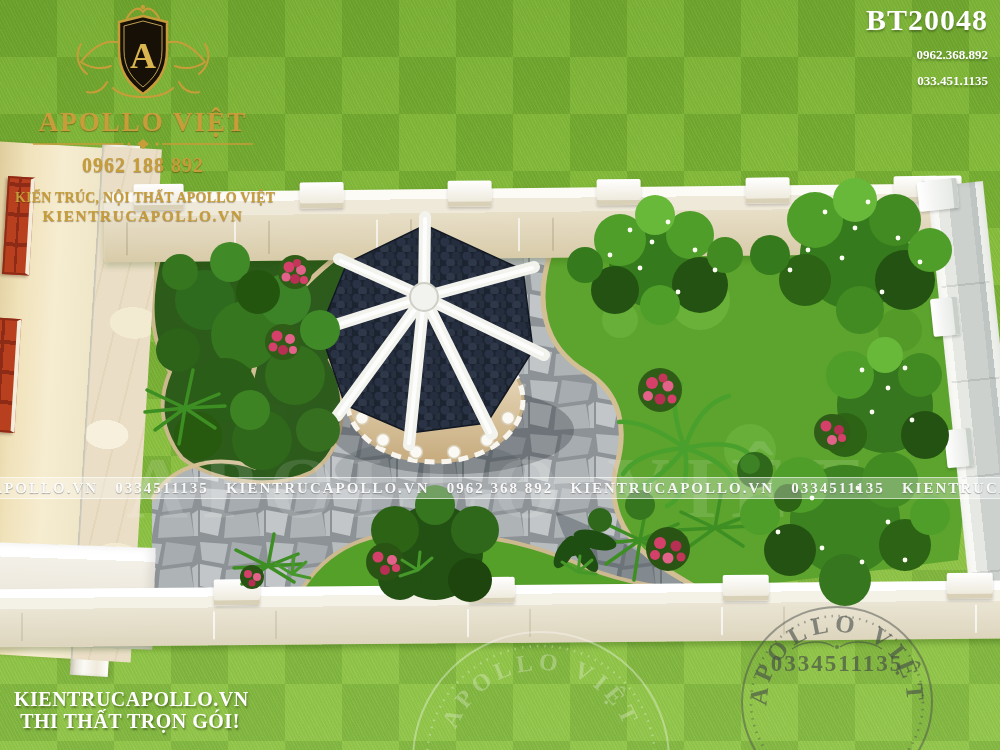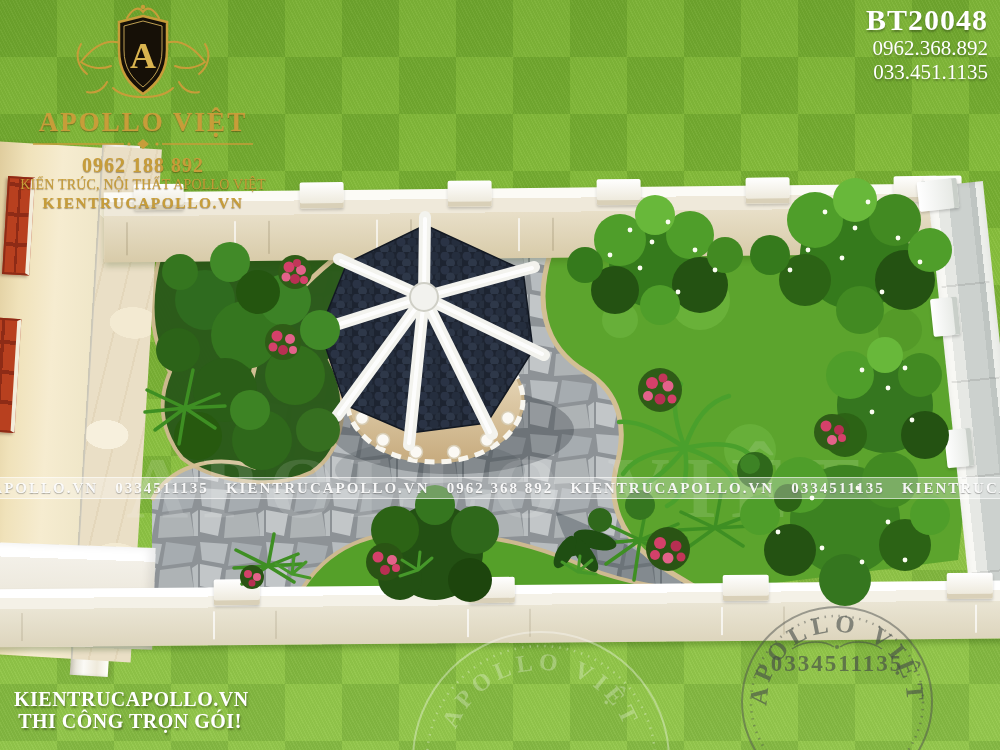--- a/index.html
+++ b/index.html
@@ -68,28 +68,28 @@
   .capv{position:absolute;left:-9px;width:27px;height:38px;border-radius:2px;
     background:linear-gradient(90deg,#ffffff,#e3e6e1);
     box-shadow:0 2px 3px rgba(0,0,0,.18), inset -5px 0 0 #c9cfc9;}
 
   
   .logoTL{position:absolute;left:15px;top:4px;width:256px;text-align:center;color:var(--gold);z-index:30;}
   .logoTL .brand{font-size:27px;font-weight:700;letter-spacing:2px;line-height:1.05;margin-top:-4px;
     text-shadow:0 1px 1px rgba(70,45,0,.45), 0 0 1px rgba(255,220,130,.4);}
   .logoTL .phone{font-size:20px;font-weight:700;letter-spacing:1px;line-height:1.15;
     text-shadow:0 1px 1px rgba(70,45,0,.45);}
-  .logoTL .tagline{font-size:14px;font-weight:400;letter-spacing:.2px;line-height:1.18;white-space:nowrap;
-    text-shadow:0 1px 1px rgba(70,45,0,.45);}
+  .logoTL .tagline{font-size:14px;font-weight:700;letter-spacing:.2px;line-height:1.18;white-space:nowrap;
+    text-shadow:0 1px 1px rgba(70,45,0,.45);margin-top:13px;}
   .logoTL .website{font-size:15.5px;font-weight:700;letter-spacing:1.5px;line-height:1.2;
     text-shadow:0 1px 1px rgba(70,45,0,.45);}
   .codeTR{position:absolute;right:12px;top:4px;text-align:right;color:var(--text-white);z-index:30;
     text-shadow:0 2px 2px rgba(40,60,20,.45);}
   .codeTR .code{font-size:30px;font-weight:700;letter-spacing:1px;line-height:1.05;}
-  .codeTR .ph{font-size:21px;font-weight:400;line-height:1.15;}
+  .codeTR .ph{font-size:13px;font-weight:700;line-height:1.15;margin-top:12px;}
   .strip{position:absolute;left:-120px;top:477px;width:1240px;height:22px;z-index:28;
     background:rgba(255,255,255,.30);border-top:1px solid rgba(255,255,255,.55);
     border-bottom:1px solid rgba(255,255,255,.55);display:flex;align-items:center;justify-content:center;}
   .strip span{font-weight:700;font-size:15px;color:rgba(255,255,255,.93);letter-spacing:2px;
     white-space:pre;text-shadow:0 1px 1px rgba(90,90,90,.5);}
   .siteBL{position:absolute;left:14px;top:688px;width:232px;text-align:center;z-index:30;
     color:var(--text-white);font-weight:700;font-size:20px;line-height:1.1;letter-spacing:.5px;
     text-shadow:1px 2px 2px rgba(50,70,20,.55);}
   .ghost-brand{position:absolute;left:0;width:1000px;top:438px;text-align:center;z-index:5;
     font-size:86px;font-weight:700;letter-spacing:14px;color:rgba(255,255,255,.12);
@@ -454,21 +454,21 @@
   </div>
 
   <div class="codeTR">
     <div class="code">BT20048</div>
     <div class="ph">0962.368.892</div>
     <div class="ph">033.451.1135</div>
   </div>
 
   <div class="siteBL">
     <div>KIENTRUCAPOLLO.VN</div>
-    <div>THI CÔNG TRỌN GÓI!</div>
+    <div>THI THẤT TRỌN GÓI!</div>
   </div>
 
   <svg class="stampBR" width="220" height="155">
     <defs>
         <path id="stArc" d="M37,107 A70,70 0 0 1 177,107"></path>
       </defs>
     <circle cx="107" cy="107" r="95" fill="none" stroke="rgba(75,80,76,.5)" stroke-width="2"></circle>
     <circle cx="107" cy="107" r="86" fill="none" stroke="rgba(75,80,76,.45)" stroke-width="2.5" stroke-dasharray="1.5 5.5"></circle>
     <text font-family="Liberation Serif, DejaVu Serif, serif" font-size="25" font-weight="700" letter-spacing="5" fill="rgba(70,76,72,.62)">
       <textPath href="#stArc" startOffset="50%" text-anchor="middle">APOLLO VIỆT</textPath>

